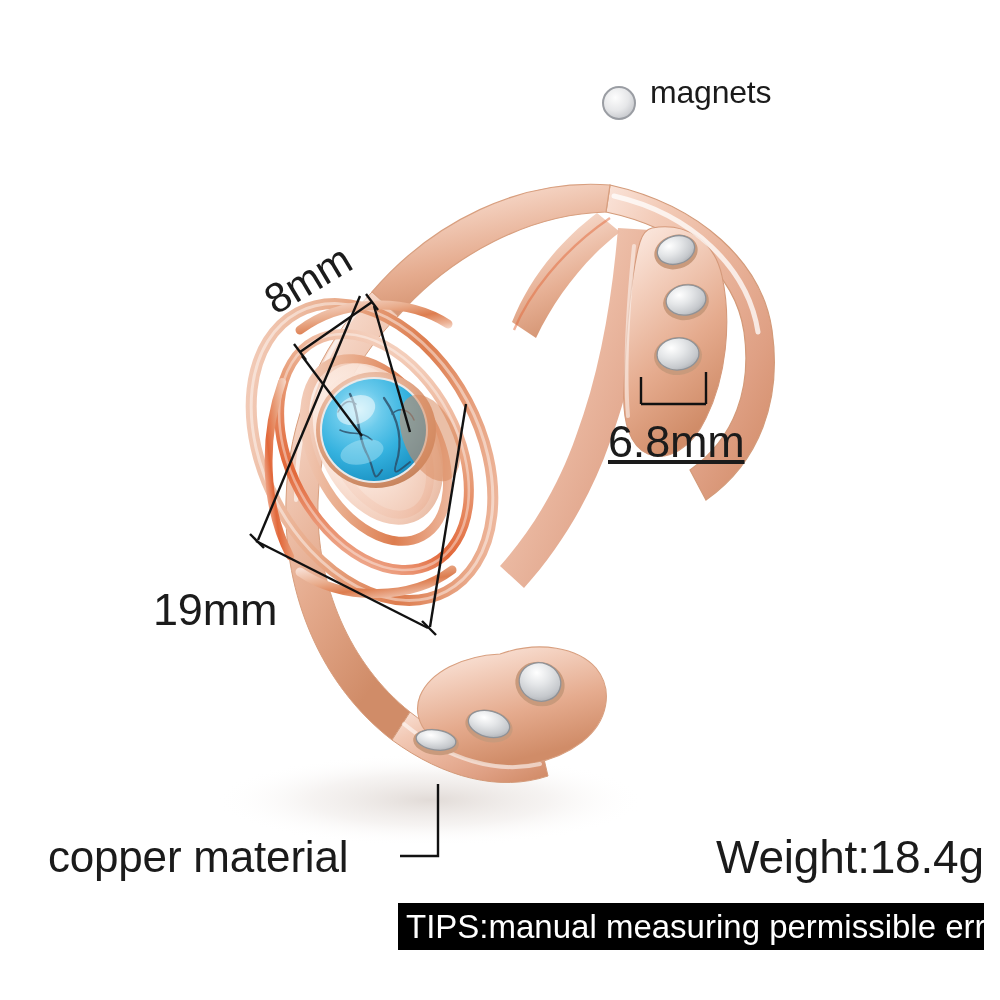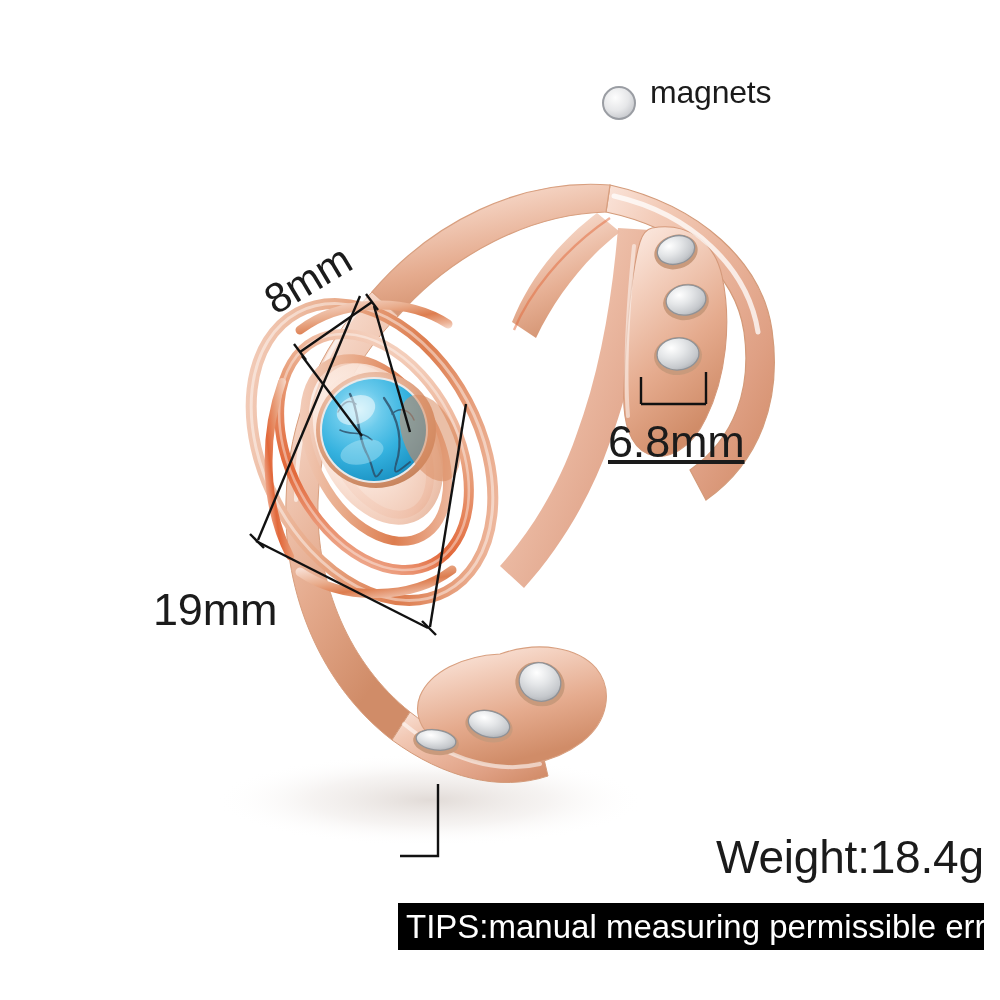--- a/index.html
+++ b/index.html
@@ -309,18 +309,19 @@
   <div id="magnet-swatch"></div>
 
   <div class="lbl" id="magnets-label">magnets</div>
 
   <div class="lbl" id="dim-8mm">8mm</div>
 
   <div class="lbl" id="dim-19mm">19mm</div>
 
   <div class="lbl" id="dim-68mm">6.8mm</div>
 
+  <div class="lbl" id="copper-label">copper material</div>
 
   <div class="lbl" id="weight-label">Weight:18.4g</div>
 
   <div id="tips-banner">TIPS:manual measuring permissible error</div>
 
 </div>
 
 </body></html>

